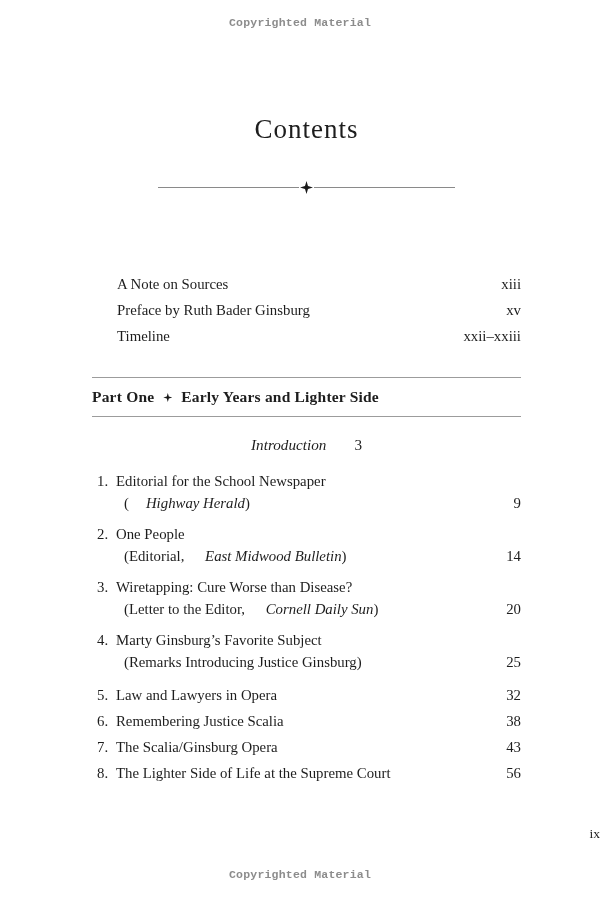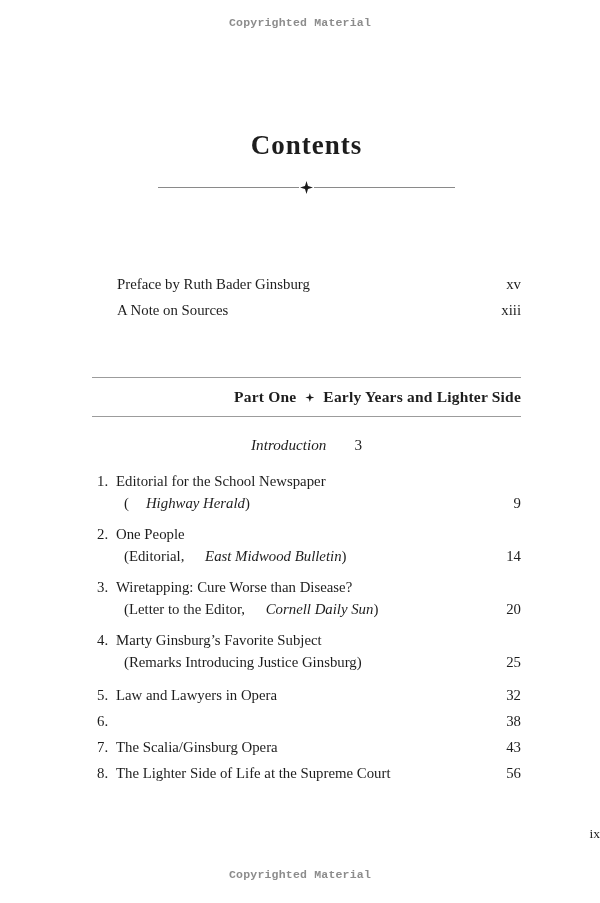--- a/index.html
+++ b/index.html
@@ -24,44 +24,44 @@
     font-family:Liberation Mono, monospace;
     font-weight:bold; font-size:11.5px; letter-spacing:.2px;
     color:var(--copy);
   }
   .copyright.top { top:16px; }
   .copyright.bottom { top:868px; }
 
   .content { position:absolute; left:92px; top:0; width:429px; }
 
   .book-title {
-    position:absolute; top:130px; left:0; width:100%;
+    position:absolute; top:114px; left:0; width:100%;
     text-align:center;
-    font-size:27px; font-weight:bold; letter-spacing:1px;
+    font-size:27px; font-weight:normal; letter-spacing:1px;
     line-height:30px;
   }
 
   .divider {
     position:absolute; top:181px; left:66px; width:297px; height:13px;
     display:flex; align-items:center;
   }
   .divider .line { flex:1; height:1px; background:var(--divider-line); }
   .star {
     display:inline-block; width:13px; height:13px; background:#1a1a1a; flex:none;
     clip-path: polygon(50% 0%, 61.5% 38.5%, 100% 50%, 61.5% 61.5%, 50% 100%, 38.5% 61.5%, 0% 50%, 38.5% 38.5%);
   }
   .divider .star { margin:0 1px; }
 
   .front-matter { position:absolute; top:271px; left:0; width:100%; font-size:14.8px; }
   .fm-row { display:flex; justify-content:space-between; height:26px; line-height:26px; padding-left:25px; }
 
   .part-heading {
     position:absolute; top:377px; left:0; width:100%;
     border-top:1px solid var(--rule); border-bottom:1px solid var(--rule);
-    padding:9px 0; text-align:right;
+    padding:9px 0; text-align:left;
     font-weight:bold; font-size:15.5px; line-height:20px; letter-spacing:.2px;
   }
   .part-heading .star { width:9px; height:9px; margin:0 9px; }
 
   .intro-row { position:absolute; top:433px; left:0; width:100%; text-align:center; font-size:15.2px; line-height:24px; }
   .intro-row .intro-label { font-style:italic; margin-right:28px; }
 
   .chapters { position:absolute; top:470px; left:0; width:100%; font-size:14.8px; }
   .chapter.two-line { margin-bottom:9px; }
   .chapter .l1 { display:flex; line-height:22px; padding-left:5px; }
@@ -85,26 +85,30 @@
     <h1 class="book-title">Contents</h1>
 
     <div class="divider">
       <span class="line"></span>
       <span class="star"></span>
       <span class="line"></span>
     </div>
 
     <div class="front-matter">
       <div class="fm-row">
+        <span>A Note on Sources</span>
+        <span>xiii</span>
+      </div>
+      <div class="fm-row">
         <span>Preface by Ruth Bader Ginsburg</span>
         <span>xv</span>
       </div>
       <div class="fm-row">
-        <span>A Note on Sources</span>
-        <span>xiii</span>
+        <span>Timeline</span>
+        <span>xxii–xxiii</span>
       </div>
     </div>
 
     <div class="part-heading">
       <span>Part One</span><span class="star"></span><span>Early Years and Lighter Side</span>
     </div>
 
     <div class="intro-row">
       <span class="intro-label">Introduction</span><span>3</span>
     </div>
@@ -159,20 +163,21 @@
         <div class="l1">
           <span class="num">5.</span>
           <span class="t">Law and Lawyers in Opera</span>
           <span class="pg">32</span>
         </div>
       </div>
 
       <div class="chapter one-line">
         <div class="l1">
           <span class="num">6.</span>
+          <span class="t">Remembering Justice Scalia</span>
           <span class="pg">38</span>
         </div>
       </div>
 
       <div class="chapter one-line">
         <div class="l1">
           <span class="num">7.</span>
           <span class="t">The Scalia/Ginsburg Opera</span>
           <span class="pg">43</span>
         </div>

